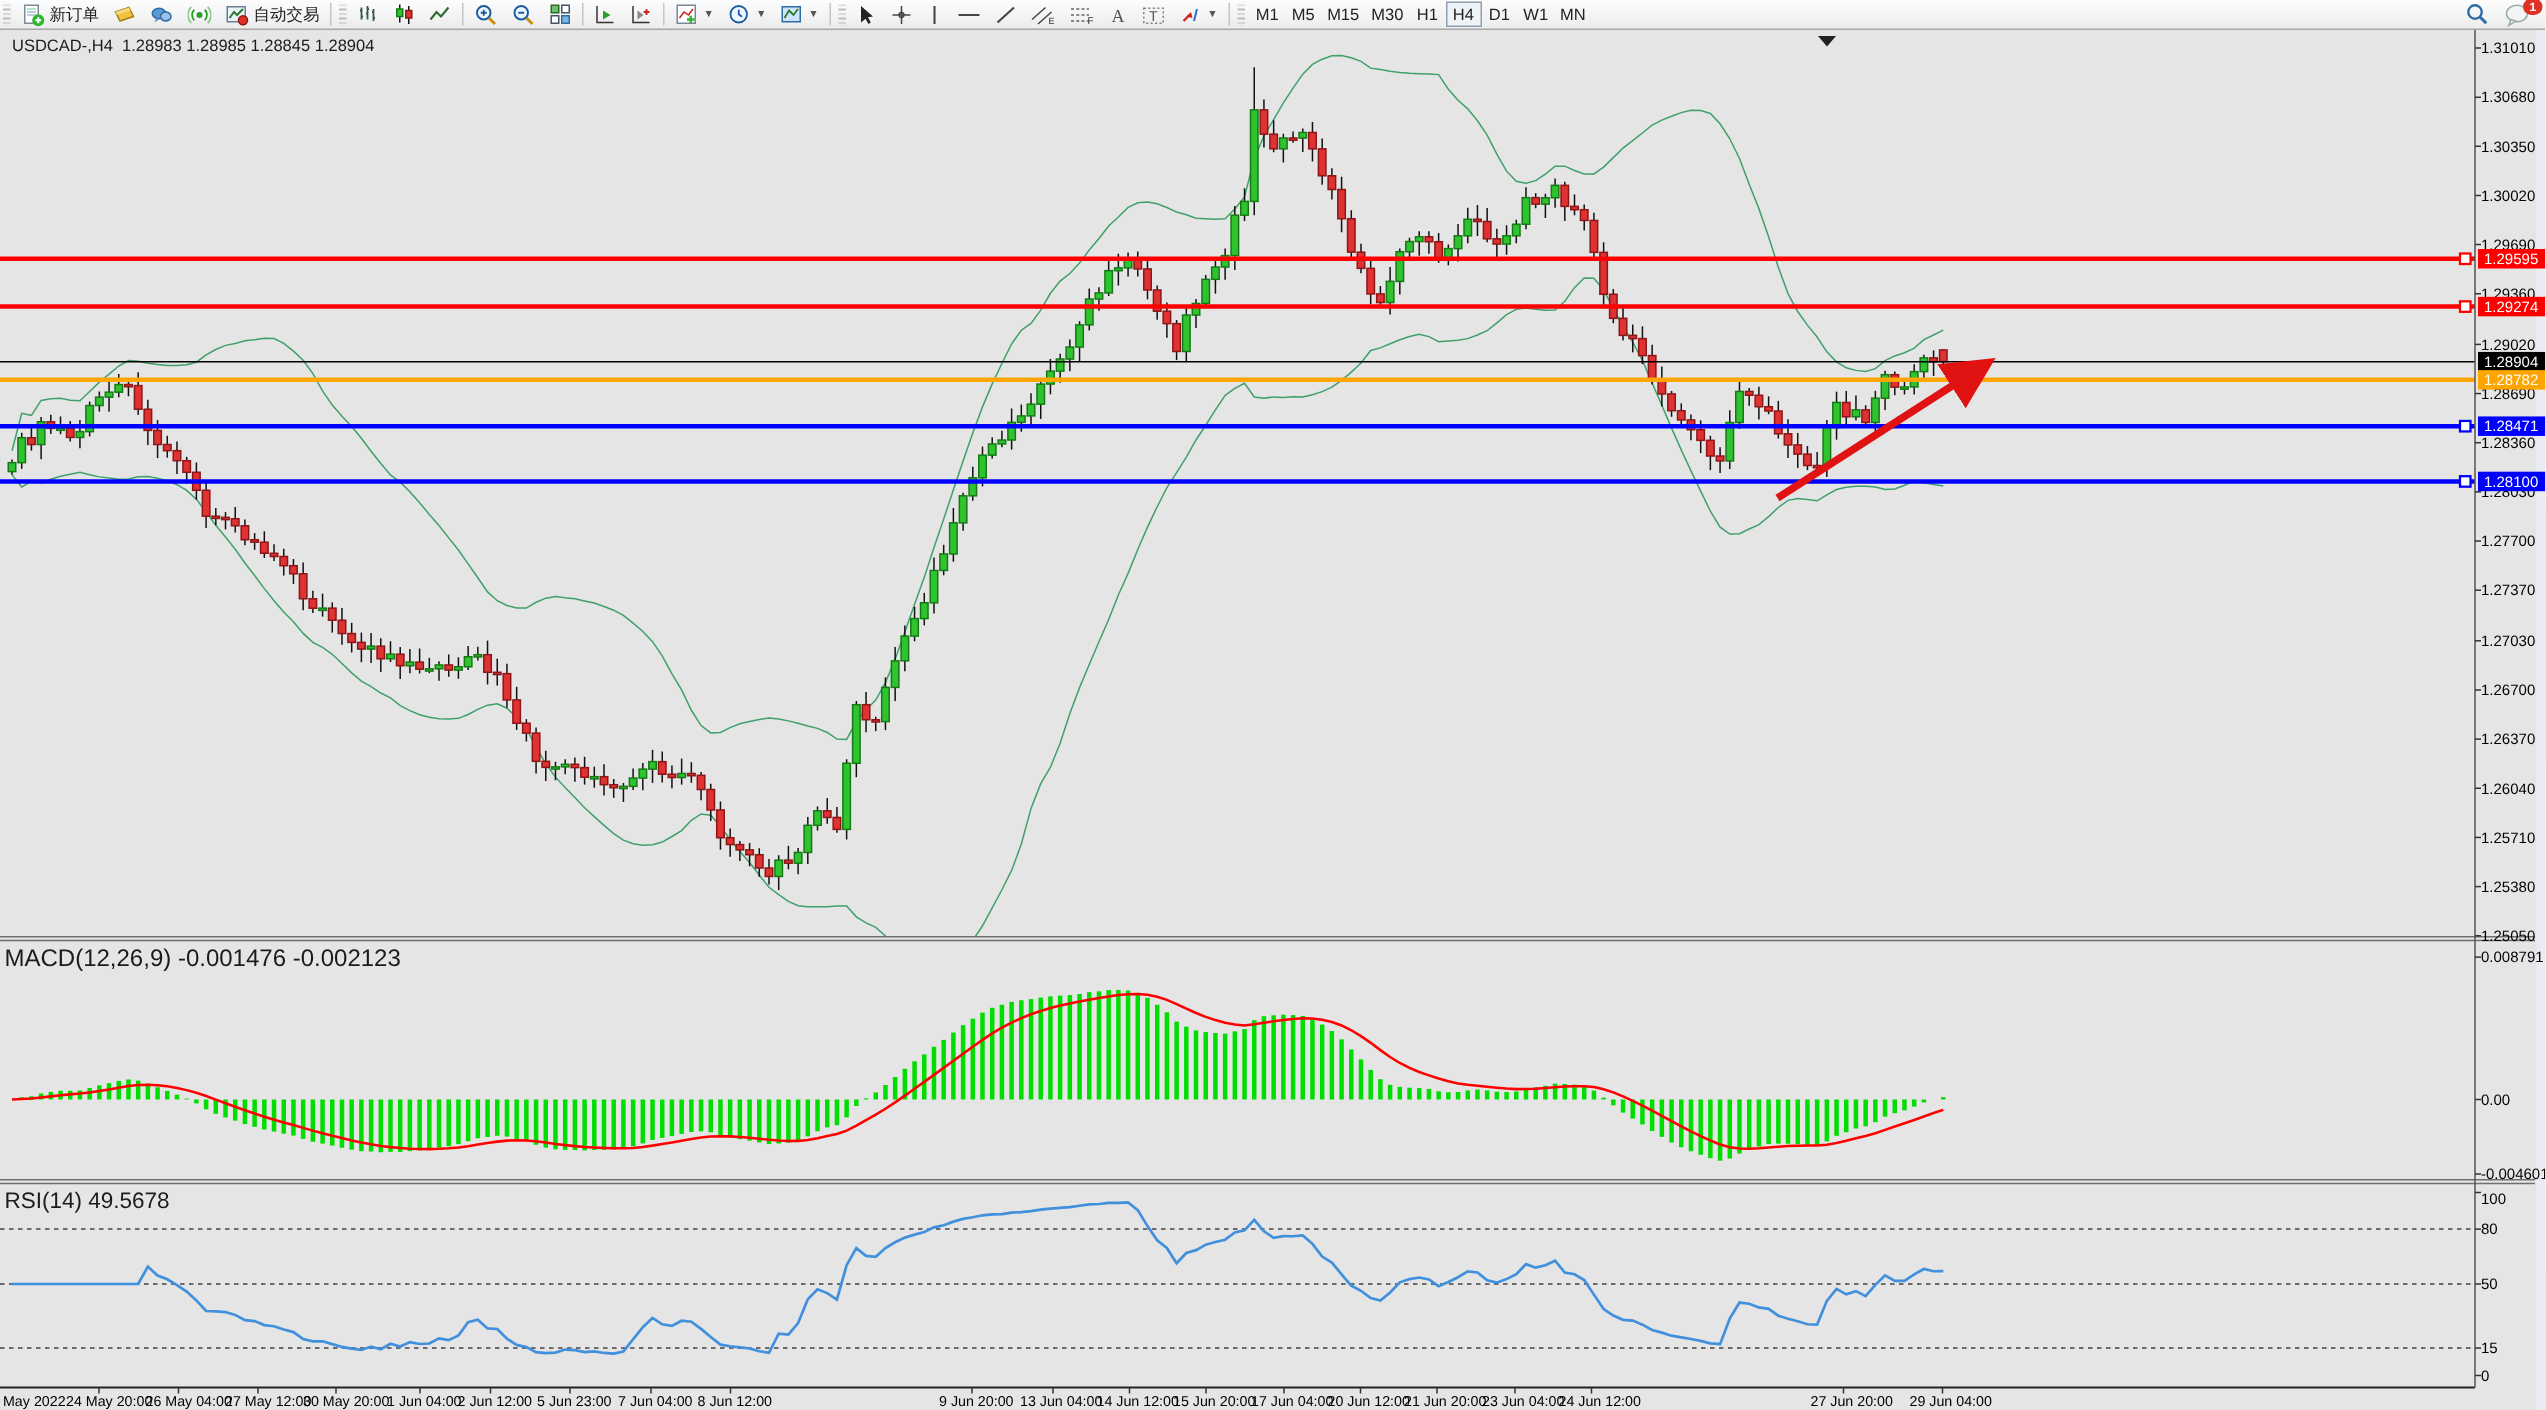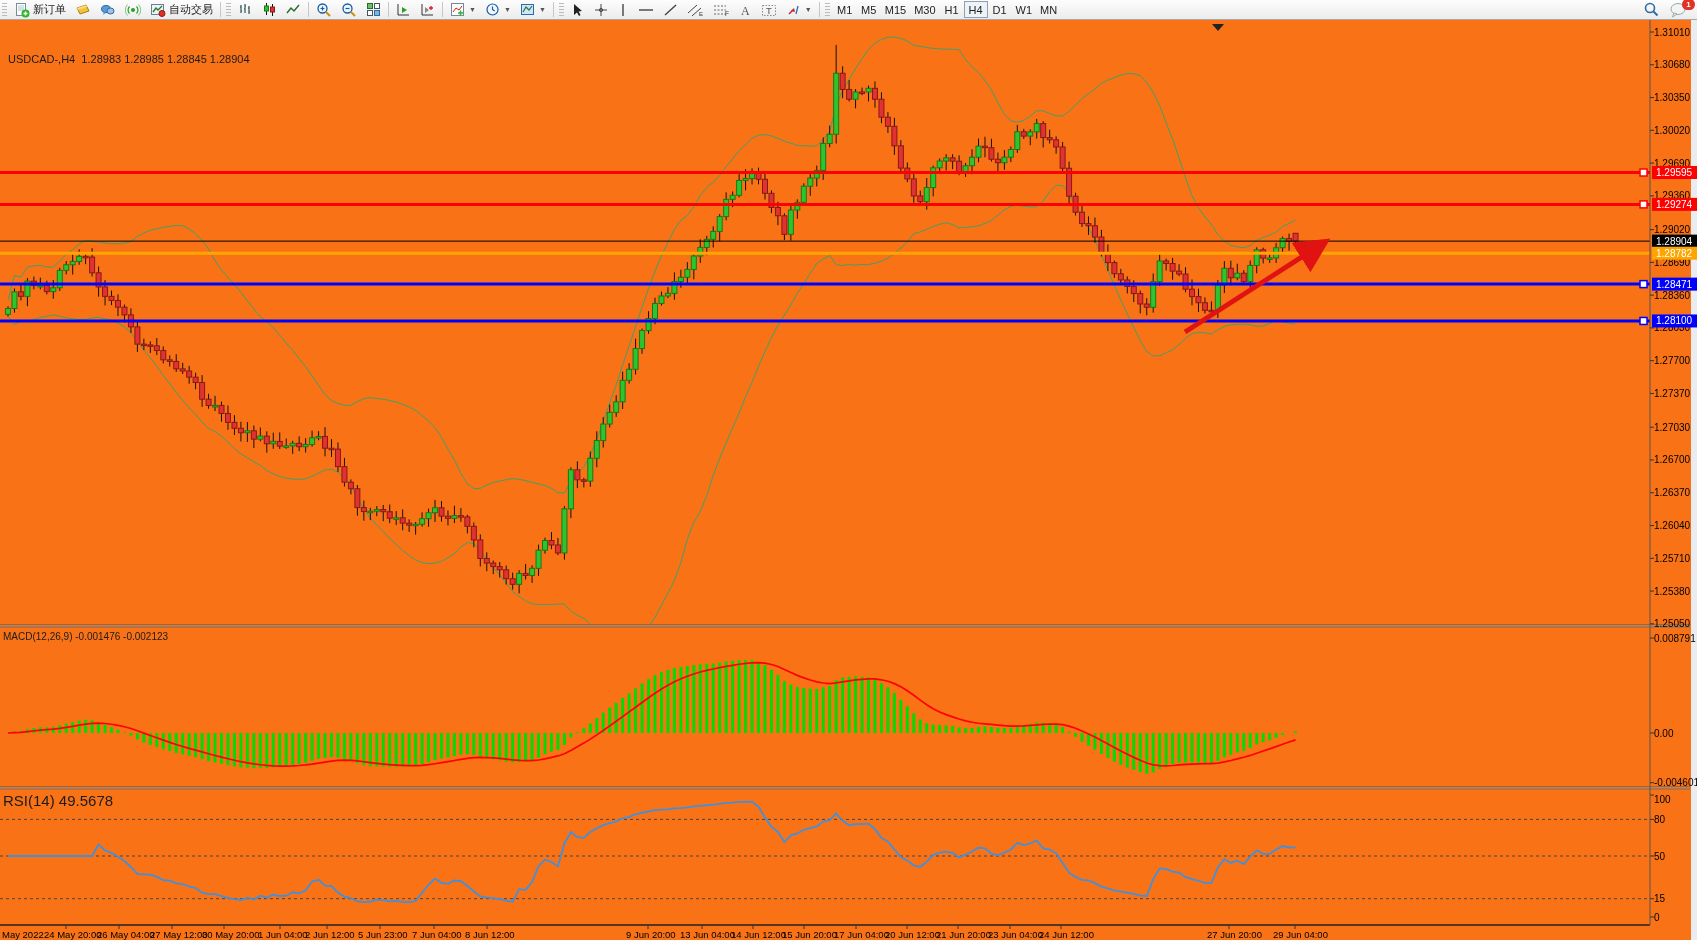--- a/index.html
+++ b/index.html
@@ -1,16 +1,16 @@
 <!DOCTYPE html>
 <html><head>
 <meta charset="utf-8">
 <style>
   html,body{margin:0;padding:0;background:#fff;font-family:"Liberation Sans",sans-serif;}
-  #app{position:relative;width:1697px;height:940px;overflow:hidden;background:#f97316;}
+  #app{position:relative;width:1697px;height:940px;overflow:hidden;background:#e5e5e5;}
 
   
   .toolbar{position:absolute;top:0;left:0;width:1697px;height:19px;
     background:linear-gradient(#fdfdfd,#ececec);border-bottom:1px solid #a8a8a8;
     display:flex;align-items:center;gap:1px;font-size:11px;color:#222;z-index:5;}
   .tbtn{display:flex;align-items:center;gap:3px;height:17px;padding:0 3px;border:1px solid transparent;
     background:transparent;font-size:11px;color:#222;cursor:default;white-space:nowrap;font-family:"Liberation Sans",sans-serif;}
   .tbtn.pressed{border:1px solid #8fa0b4;background:#eef3f8;}
   .grip{width:5px;height:14px;margin:0 2px;
     background-image:repeating-linear-gradient(#bbb 0 1px,transparent 1px 3px);background-size:1px 100%;background-repeat:repeat-x;}
@@ -19,22 +19,22 @@
   .tficon{display:block;}
   .spacer{flex:1;}
   .badge{position:absolute;top:-3px;right:-5px;min-width:11px;height:11px;border-radius:6px;background:#e03224;color:#fff;
     font-size:8px;line-height:11px;text-align:center;padding:0 1px;font-weight:bold;}
   .tf{min-width:24px;justify-content:center;}
 
   
   #chartbox{position:absolute;top:19px;left:0;width:1697px;height:921px;}
   #chart-svg{position:absolute;top:0;left:0;}
   .ovl{position:absolute;color:#1b1b1b;white-space:nowrap;}
-  #title{left:8px;top:6px;font-size:11px;margin-top:28px;}
-  #macd-label{left:3px;top:612px;font-size:10px;}
+  #title{left:8px;top:6px;font-size:11px;}
+  #macd-label{left:3px;top:612px;font-size:16px;}
   #rsi-label{left:3px;top:773px;font-size:15px;}
 </style>
 </head>
 <body>
 <div id="app">
 
   <div class="toolbar">
     <span class="grip"></span>
 
     <button class="tbtn">

